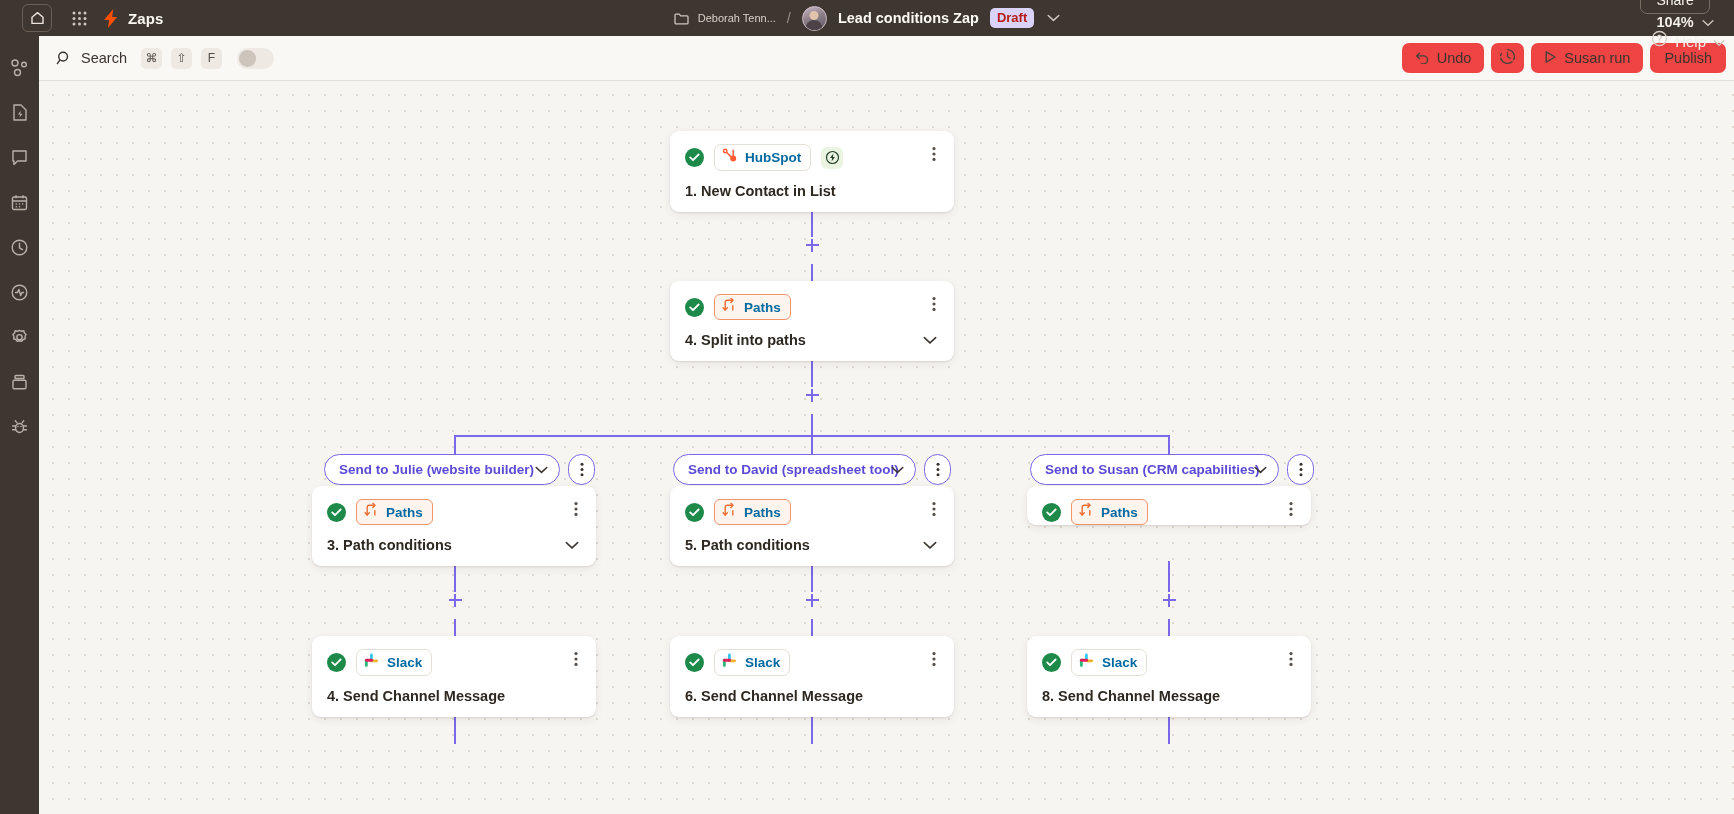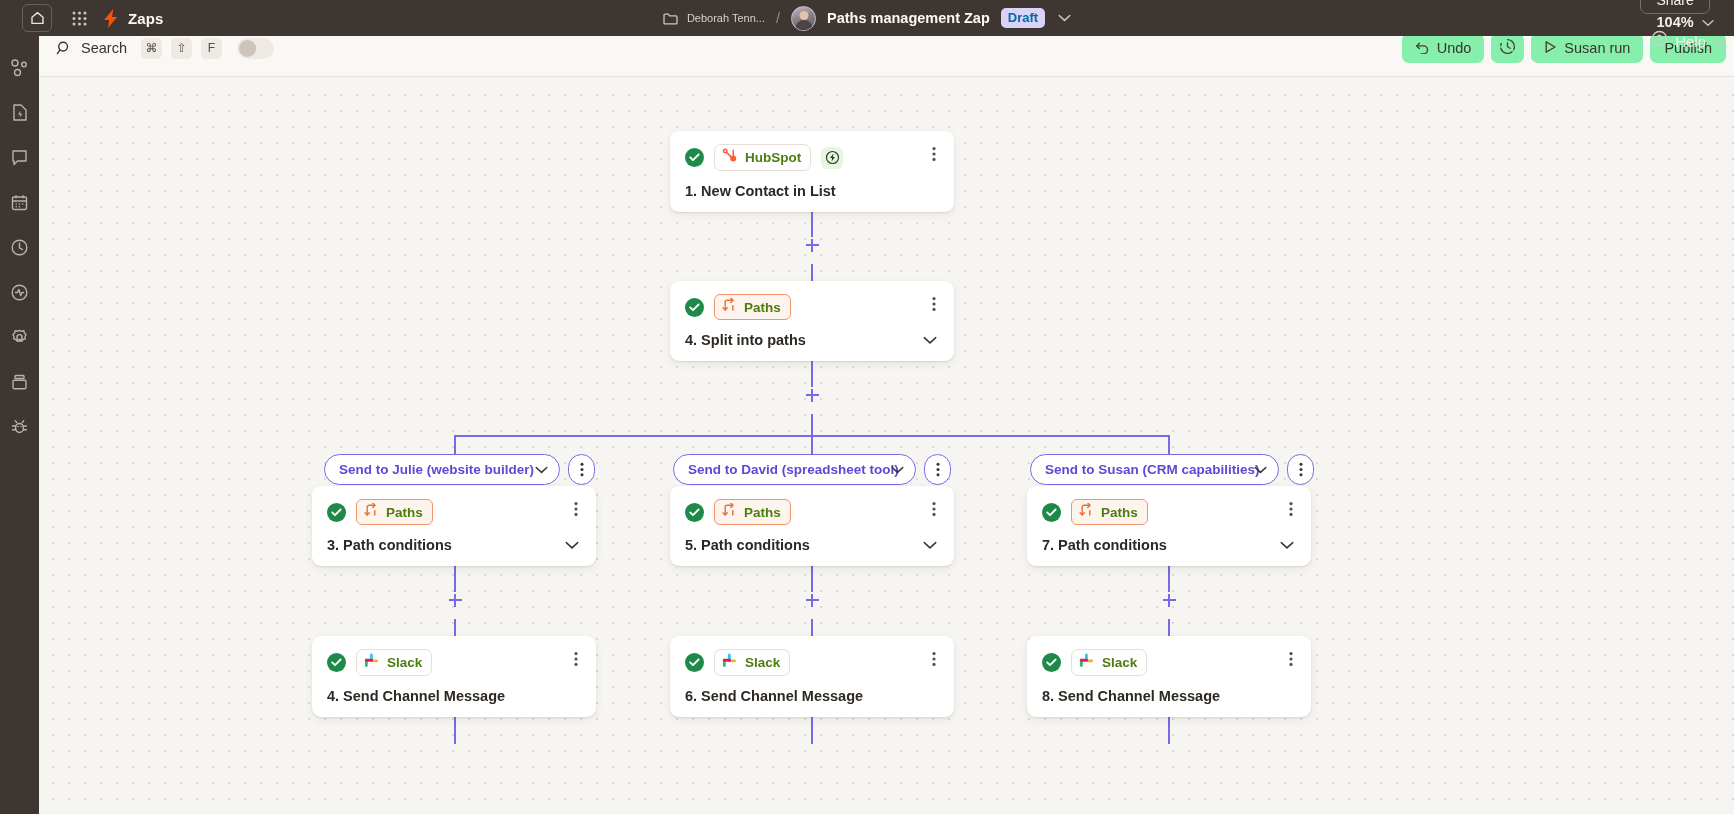--- a/index.html
+++ b/index.html
@@ -43,21 +43,21 @@
   .avatar::after{
     content:""; position:absolute; left:50%; top:58%; transform:translateX(-50%);
     width:17px; height:13px; border-radius:9px 9px 2px 2px; background:#4b4348;
   }
   .avatar::before{
     content:""; position:absolute; left:50%; top:20%; transform:translateX(-50%);
     width:9px; height:9px; border-radius:50%; background:#e0c3aa; z-index:2;
   }
   .zap-title { font-size: 14.5px; font-weight: 700; color: #fdfaf6; white-space: nowrap;}
   .draft-badge {
-    margin-left: 11px; background: #d8d3f7; color: #0369a1;
+    margin-left: 11px; background: #d8d3f7; color: #b91c1c;
     font-size: 13px; font-weight: 600; border-radius: 5px; padding: 2.5px 7px;
     line-height: 1.15;
   }
   .title-chev { margin-left: 13px; display:flex; align-items:center;}
 
   .tb-right {
     position: absolute; right: 9px; display: flex; align-items: center; gap: 0; flex-direction: column;
   }
   .share-btn {
     border: 1px solid #786d63; border-radius: 7px; padding: 5px 15px;
@@ -69,21 +69,21 @@
   
   .sidebar {
     position: absolute; top: 36px; left: 0; width: 39px; height: 778px;
     background: #3e3630; display: flex; flex-direction: column; align-items: center;
     padding-top: 18px; gap: 19px; z-index: 30;
   }
   .sb-item { width: 26px; height: 26px; display:flex; align-items:center; justify-content:center; opacity:.86;}
 
   
   .toolbar {
-    position: absolute; top: 20px; left: 39px; width: 1695px; height: 57px;
+    position: absolute; top: 36px; left: 39px; width: 1695px; height: 45px;
     background: #faf8f5; border-bottom: 1px solid #e6e1da;
     display: flex; align-items: center; z-index: 25;
   }
   .search-wrap { display: flex; align-items: center; margin-left: 17px; gap: 9px;}
   .search-ico { display:flex; align-items:center;}
   .search-label { font-size: 14.5px; color: #3b332d; margin-right: 5px;}
   .kbd {
     background: #eeeae3; border-radius: 5px; min-width: 21px; height: 21px;
     display:flex; align-items:center; justify-content:center;
     font-size: 12px; color: #564d45; padding: 0 4px;
@@ -91,21 +91,21 @@
   .toggle {
     margin-left: 6px; width: 37px; height: 21px; border-radius: 11px;
     background: #eeeae3; position: relative;
   }
   .toggle::after{
     content:""; position:absolute; left:2px; top:2px; width:17px; height:17px;
     border-radius:50%; background:#cbc5bb;
   }
   .tb2-right { position:absolute; right: 0px; display:flex; align-items:center; gap:7px; padding-right: 8px;}
   .tbtn {
-    background: #86efac; border-radius: 7px; height: 30px; display:flex;
+    background: #ef4444; border-radius: 7px; height: 30px; display:flex;
     align-items:center; gap:7px; padding: 0 13px; font-size: 14.5px; color:#3b332d;
   }
   .tbtn.icononly { padding: 0 8px; }
   .tbtn.publish { padding: 0 14px; }
 
   
   .canvas {
     position: absolute; top: 81px; left: 39px; width: 1695px; height: 733px;
     background-color: #f7f5f2;
     background-image: radial-gradient(circle, #ded8d0 1.1px, transparent 1.2px);
@@ -123,21 +123,21 @@
   .node-row1 { display: flex; align-items: center; gap: 10px; }
   .check {
     width: 19px; height: 19px; border-radius: 50%; background: #1e8a4a;
     display:flex; align-items:center; justify-content:center; flex:none;
   }
   .app-chip {
     display:flex; align-items:center; gap:8px; border:1px solid #e4dfd7;
     border-radius: 7px; padding: 3px 9px 3px 7px; background:#fff;
   }
   .app-chip.paths { border-color: #f0956a; background: #fdf4ee; border-radius: 6px; }
-  .app-chip-label { font-size: 13.5px; font-weight: 700; color:#4d7c0f; }
+  .app-chip-label { font-size: 13.5px; font-weight: 700; color:#0369a1; }
   .trigger-badge {
     width: 22px; height: 22px; border-radius: 6px; background:#e9f5e0;
     display:flex; align-items:center; justify-content:center;
   }
   .kebab {
     position:absolute; right: 10px; top: 13px; width: 20px; height: 20px;
     display:flex; align-items:center; justify-content:center;
   }
   .node-row2 {
     display:flex; align-items:center; justify-content: space-between;
@@ -201,21 +201,21 @@
 
   <div class="tb-center">
     <span class="crumb-folder">
       <svg width="15" height="13" viewBox="0 0 15 13" fill="none" stroke="#cdc6bd" stroke-width="1.3">
         <path d="M1 3.2a1 1 0 0 1 1-1h3.3l1.3 1.6H13a1 1 0 0 1 1 1v6.1a1 1 0 0 1-1 1H2a1 1 0 0 1-1-1z" stroke-linejoin="round"></path>
       </svg>
     </span>
     <span class="crumb-name">Deborah Tenn...</span>
     <span class="crumb-sep">/</span>
     <span class="avatar"></span>
-    <span class="zap-title">Paths management Zap</span>
+    <span class="zap-title">Lead conditions Zap</span>
     <span class="draft-badge">Draft</span>
     <span class="title-chev">
       <svg width="13" height="8" viewBox="0 0 13 8" fill="none" stroke="#cdc6bd" stroke-width="1.5">
         <path d="M1.2 1.5 6.5 6.4 11.8 1.5" stroke-linecap="round"></path>
       </svg>
     </span>
   </div>
 
   <div class="tb-right">
     <button class="share-btn">Share</button>
@@ -597,28 +597,20 @@
         <span class="app-chip-label">Paths</span>
       </span>
     </div>
     <span class="kebab">
       <svg width="4" height="16" viewBox="0 0 4 16" fill="#57504a">
           <circle cx="2" cy="2.6" r="1.6"></circle>
           <circle cx="2" cy="8" r="1.6"></circle>
           <circle cx="2" cy="13.4" r="1.6"></circle>
         </svg>
     </span>
-    <div class="node-row2">
-      <span class="node-title">7. Path conditions</span>
-      <span class="node-chev">
-        <svg width="14" height="9" viewBox="0 0 14 9" fill="none" stroke="#3b332d" stroke-width="1.5">
-            <path d="M1.3 1.6 7 6.9l5.7-5.3" stroke-linecap="round"></path>
-          </svg>
-      </span>
-    </div>
   </div>
 
   <div class="node" style="left:273px; width:284px; top:555px;">
     <div class="node-row1">
       <span class="check">
         <svg width="11" height="9" viewBox="0 0 11 9" fill="none" stroke="#fff" stroke-width="1.8">
             <path d="M1.2 4.4 4 7.2 9.6 1.5" stroke-linecap="round" stroke-linejoin="round"></path>
           </svg>
       </span>
       <span class="app-chip">

